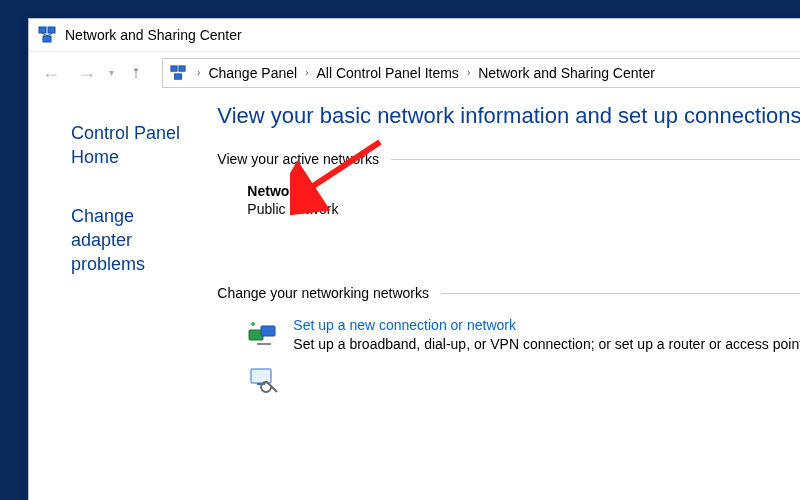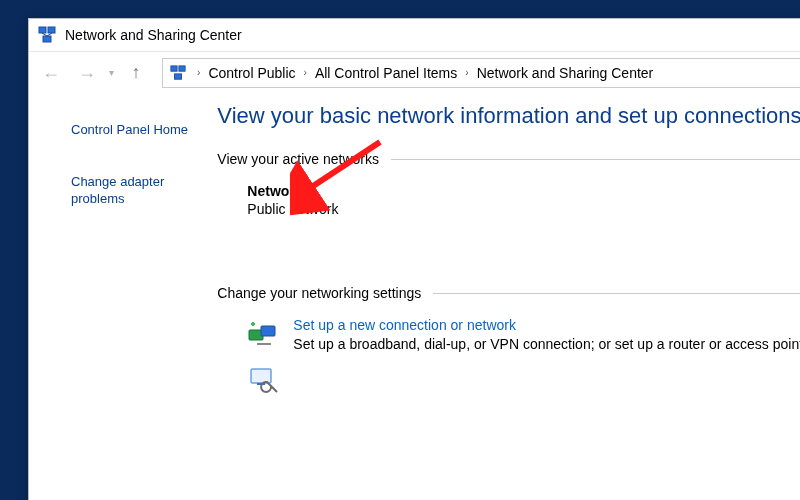--- a/index.html
+++ b/index.html
@@ -67,21 +67,21 @@
     .content{
       display:flex;
       height:calc(100% - 74px);
     }
     .sidebar{
       width:260px;
       padding:28px 22px 0 42px;
     }
     .side-link{
       color:#0a3e8f;
-      font-size:13px;
+      font-size:18px;
       margin-bottom:24px;
       cursor:pointer;
       line-height:1.35;
     }
     .side-link.home{margin-bottom:34px;}
     .main{
       flex:1;
       padding:10px 0 0 0;
     }
     .main-heading{
@@ -156,21 +156,21 @@
 
     <div class="address">
       <span class="addr-icon">
         <svg width="16" height="16" viewBox="0 0 18 18">
           <rect x="1" y="1" width="7" height="6" fill="#2a6fd6" stroke="#1a4ea0"></rect>
           <rect x="10" y="1" width="7" height="6" fill="#2a6fd6" stroke="#1a4ea0"></rect>
           <rect x="5" y="10" width="8" height="6" fill="#2a6fd6" stroke="#1a4ea0"></rect>
         </svg>
       </span>
       <span class="crumb-arrow">›</span>
-      <span class="crumb">Control Public</span>
+      <span class="crumb">Change Panel</span>
       <span class="crumb-arrow">›</span>
       <span class="crumb">All Control Panel Items</span>
       <span class="crumb-arrow">›</span>
       <span class="crumb">Network and Sharing Center</span>
     </div>
   </div>
 
   <div class="content">
 
     <div class="sidebar">
@@ -186,21 +186,21 @@
         <span class="rule"></span>
       </div>
 
       <div class="active-net-box">
         <div class="net-name">Network</div>
         <div class="net-type">Public network</div>
       </div>
 
       <div class="section2">
         <div class="section-header">
-          <span class="label">Change your networking settings</span>
+          <span class="label">Change your networking networks</span>
           <span class="rule"></span>
         </div>
 
         <div class="opt-row">
           <div class="opt-icon">
             <svg width="34" height="28" viewBox="0 0 34 28">
               <rect x="2" y="10" width="14" height="10" rx="1" fill="#2a9d4a" stroke="#1e6e33"></rect>
               <rect x="14" y="6" width="14" height="10" rx="1" fill="#2a6fd6" stroke="#1a4ea0"></rect>
               <path d="M4 4 L8 4 M6 2 L6 6" stroke="#3bbf4f" stroke-width="2"></path>
               <path d="M10 24 L24 24" stroke="#888" stroke-width="2"></path>

